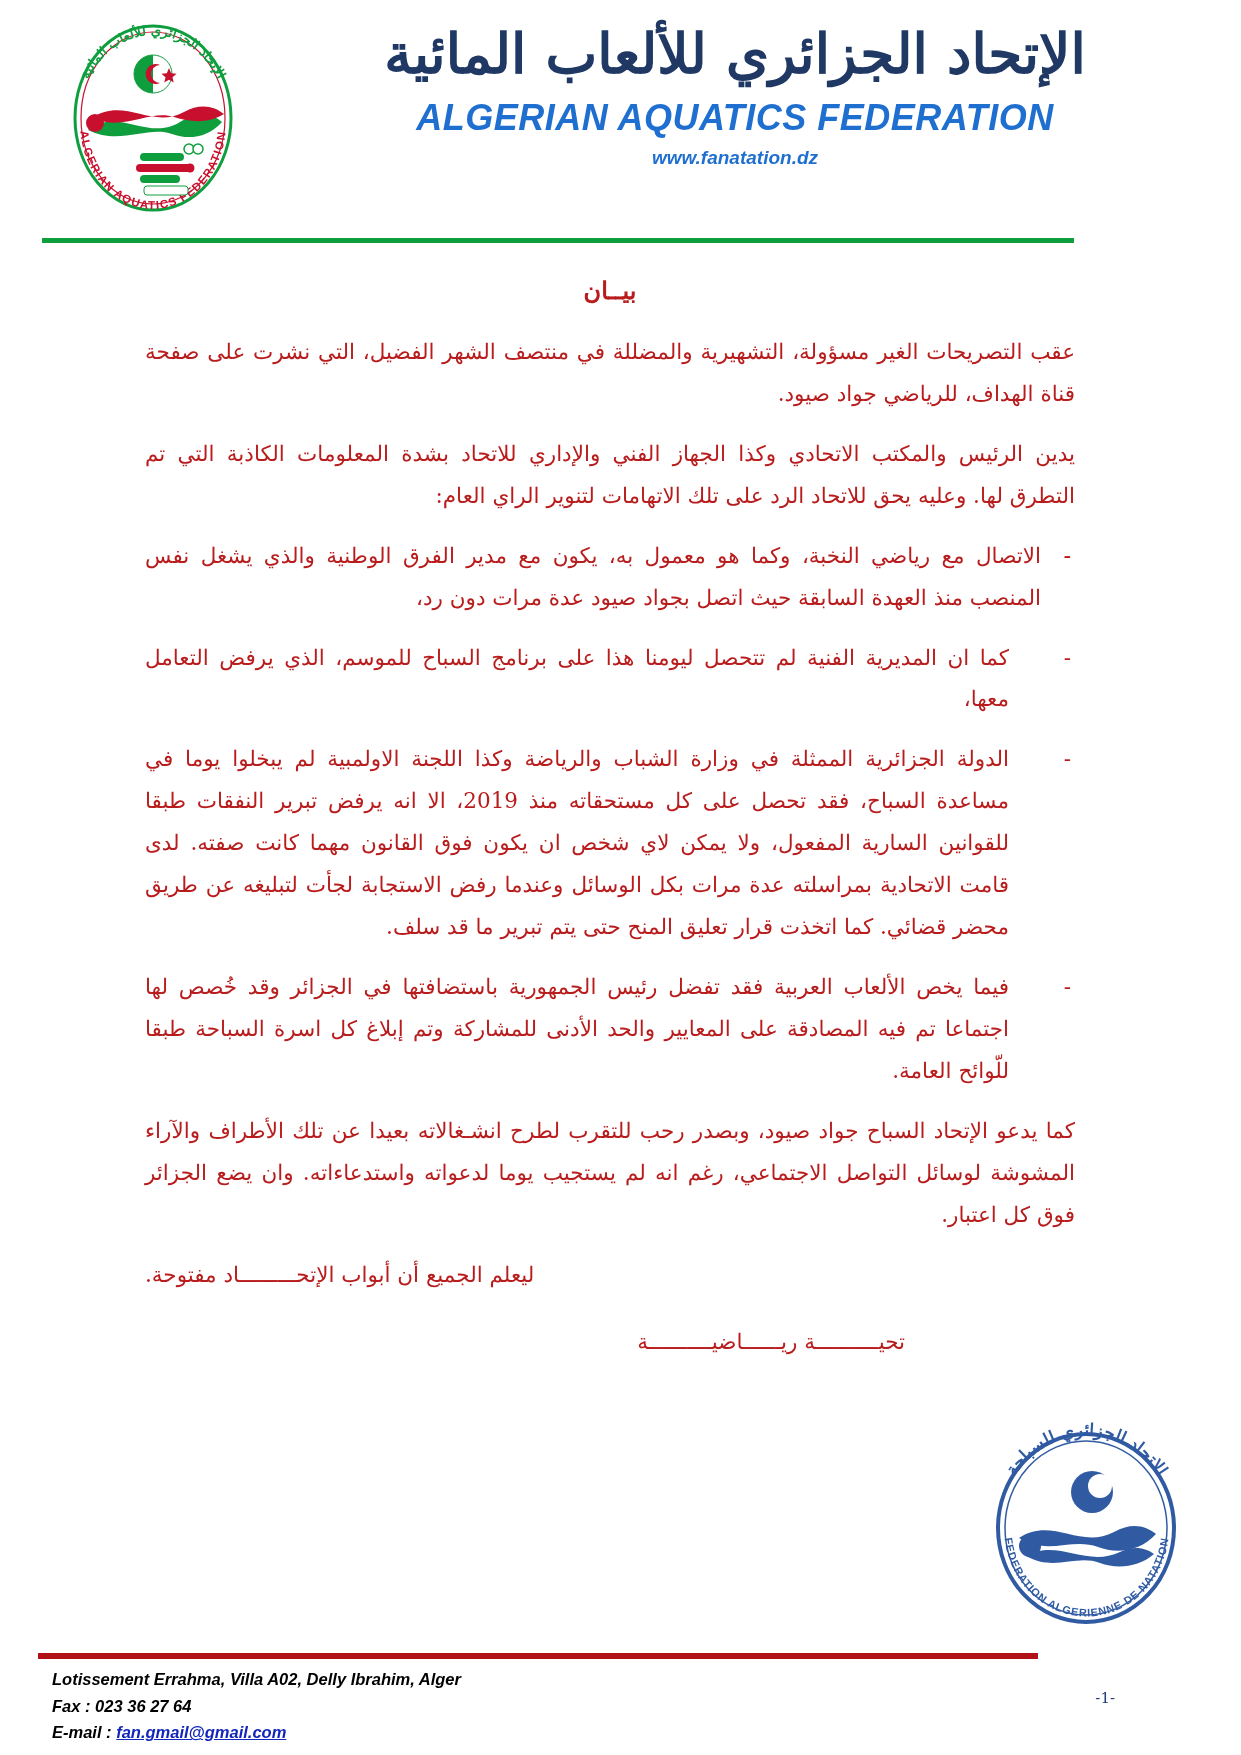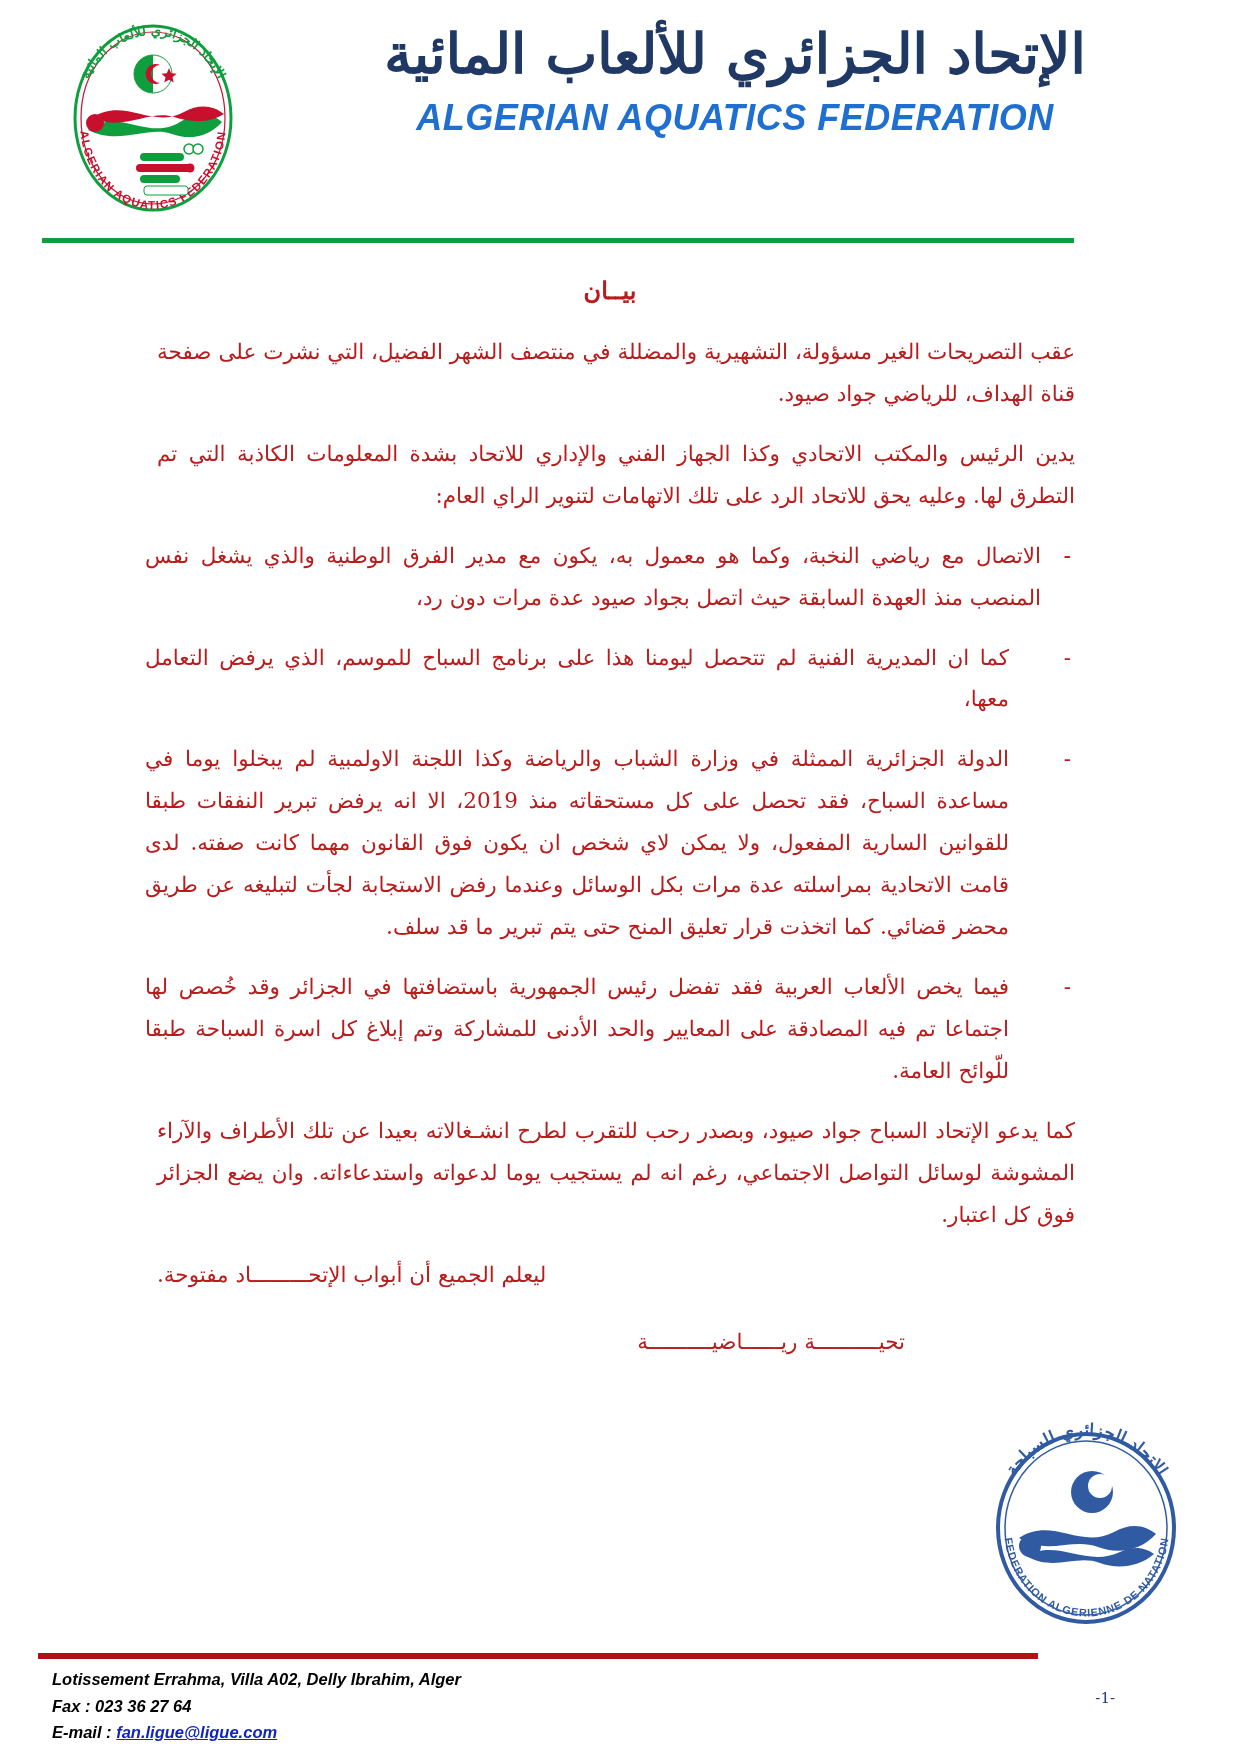--- a/index.html
+++ b/index.html
@@ -93,21 +93,21 @@
   .doc-title {
     text-align: center;
     font-size: 24px;
     font-weight: bold;
     margin: 14px 0 26px 0;
     letter-spacing: 0px;
   }
   p.para {
     font-size: 21.5px;
     line-height: 1.95;
-    margin: 0 0 18px 12px;
+    margin: 0 0 18px 0;
     text-align: justify;
     text-justify: inter-word;
   }
 
   ul.bullets {
     list-style: none;
     margin: 0 0 10px 0;
     padding: 0;
   }
   ul.bullets li {
@@ -224,20 +224,21 @@
           <circle cx="150" cy="131" r="5" fill="#ffffff" stroke="#0f9e3e" stroke-width="1.5"></circle>
           <circle cx="142" cy="150" r="4.5" fill="#c8102e"></circle>
           <rect x="96" y="168" width="44" height="9" rx="3" fill="#ffffff" stroke="#0f9e3e" stroke-width="1"></rect>
         </g>
       </svg>
     </div>
 
     <div class="header-text">
       <div class="org-name-ar">الإتحاد الجزائري للألعاب المائية</div>
       <div class="org-name-en">ALGERIAN AQUATICS FEDERATION</div>
+      <div class="org-site">www.fanatation.dz</div>
     </div>
   </div>
 
   <div class="rule-green"></div>
 
   <div class="body-area">
 
     <div class="doc-title">بيــان</div>
 
     <p class="para">عقب التصريحات الغير مسؤولة، التشهيرية والمضللة في منتصف الشهر الفضيل، التي نشرت على صفحة قناة الهداف، للرياضي جواد صيود.</p>
@@ -293,19 +294,19 @@
       <circle cx="56" cy="126" r="11" fill="#1f4e9c"></circle>
     </svg>
   </div>
 
   <div class="rule-red"></div>
 
   <div class="footer">
     <div>Lotissement Errahma, Villa A02, Delly Ibrahim, Alger</div>
     <div>Fax : 023 36 27 64</div>
     <div>
-      <span>E-mail : </span><a class="mail" href="#">fan.ligue@ligue.com</a>
+      <span>E-mail : </span><a class="mail" href="#">fan.gmail@gmail.com</a>
     </div>
   </div>
 
   <div class="page-number">-1-</div>
 
 </div>
 
 </body></html>

